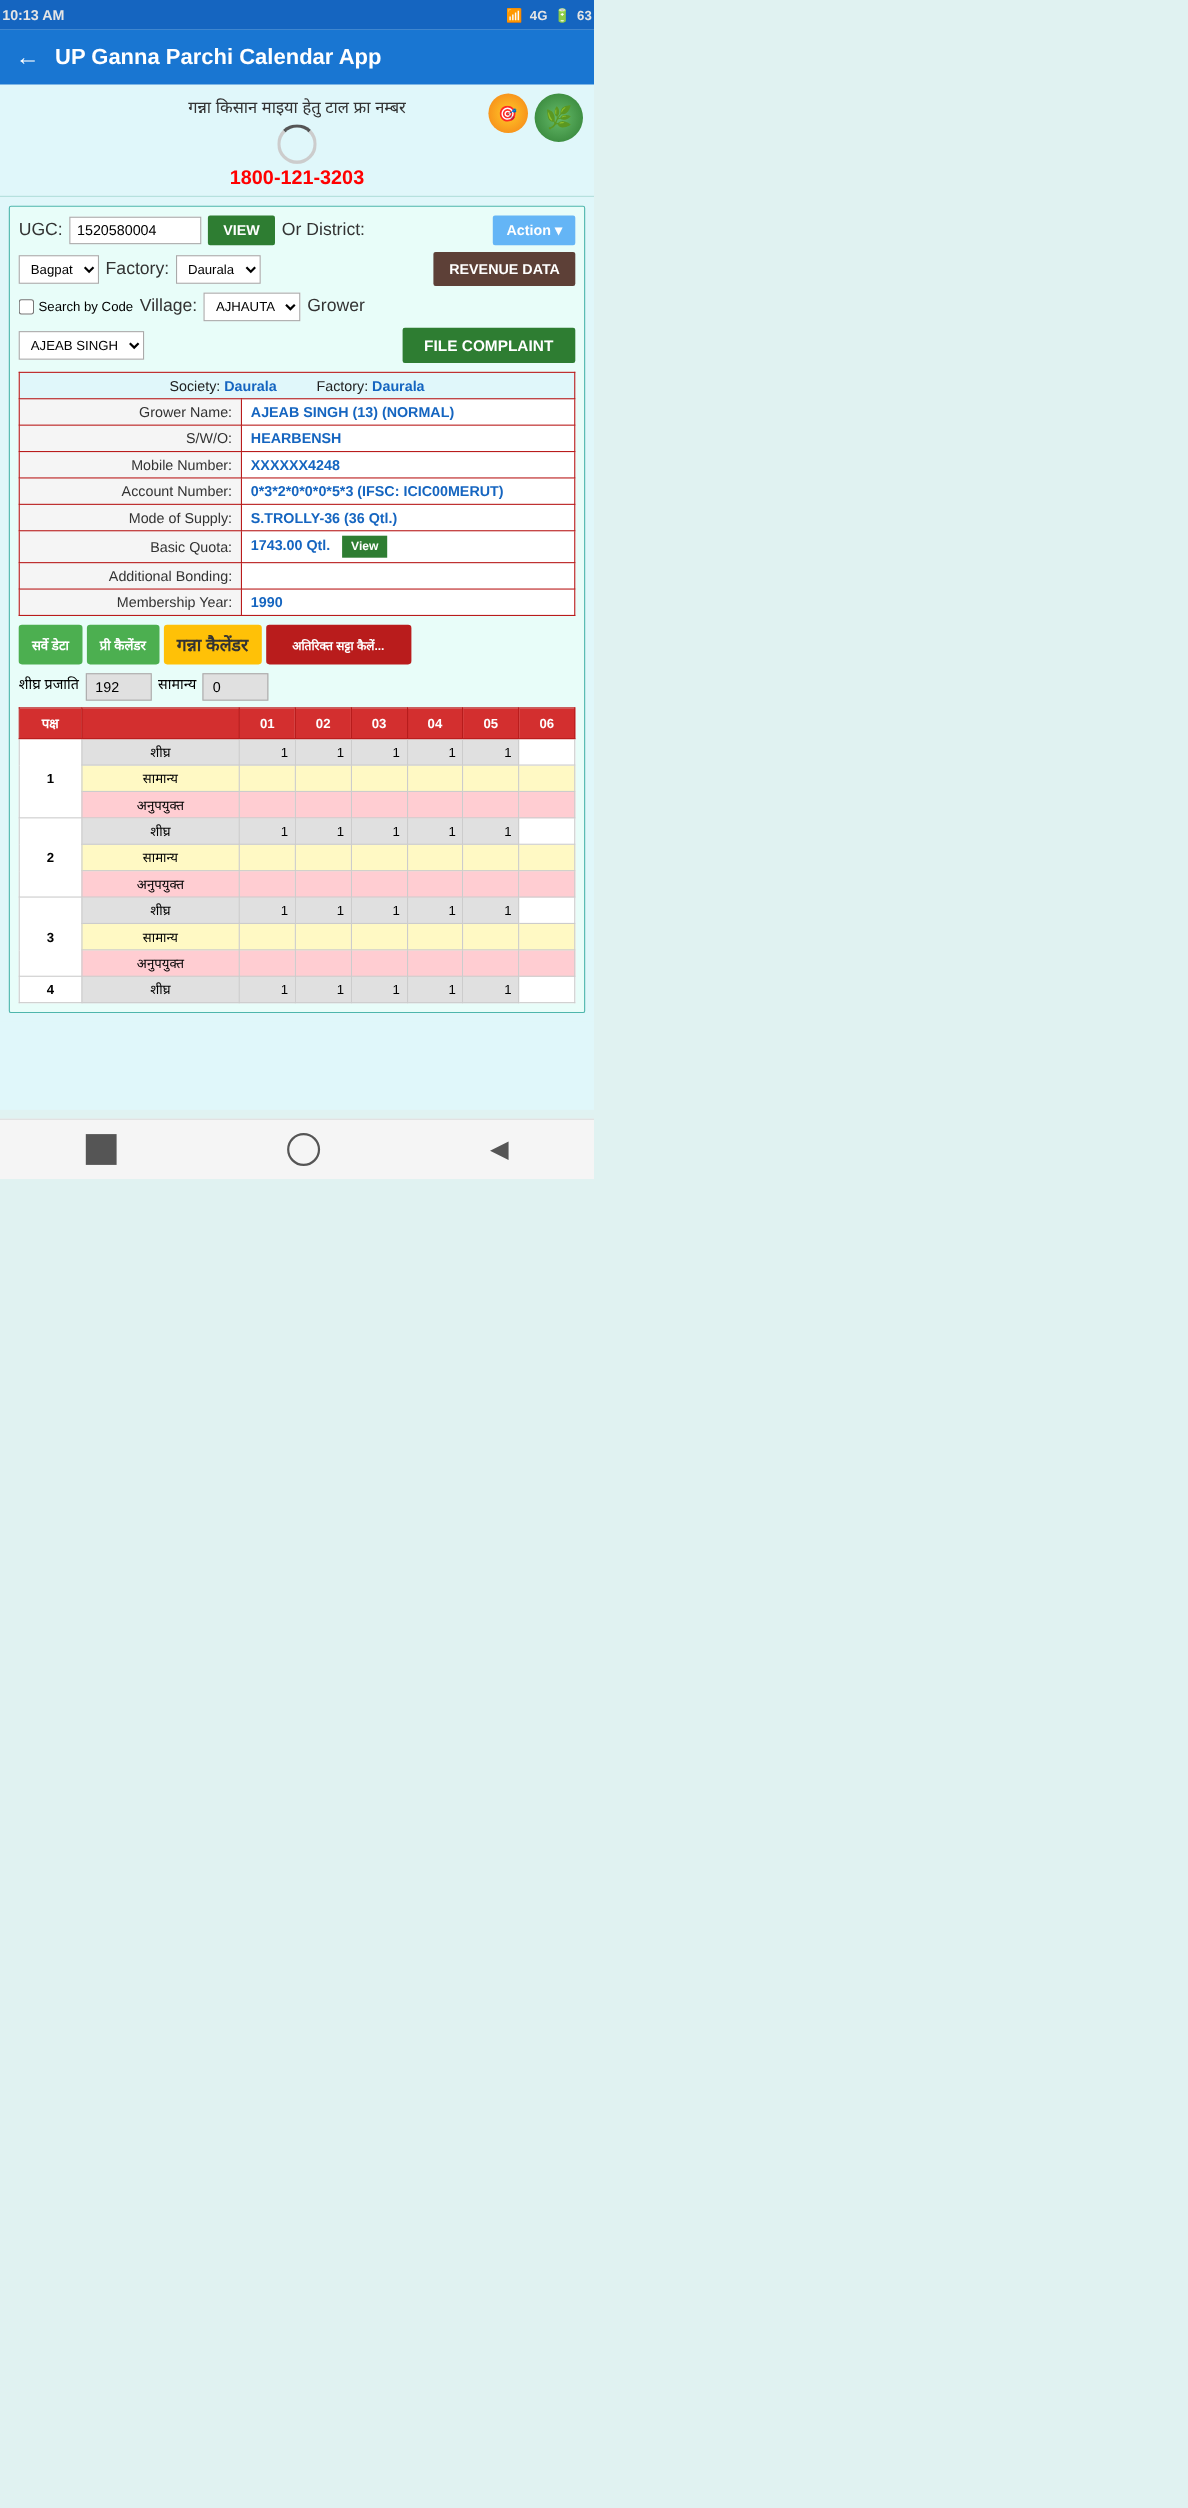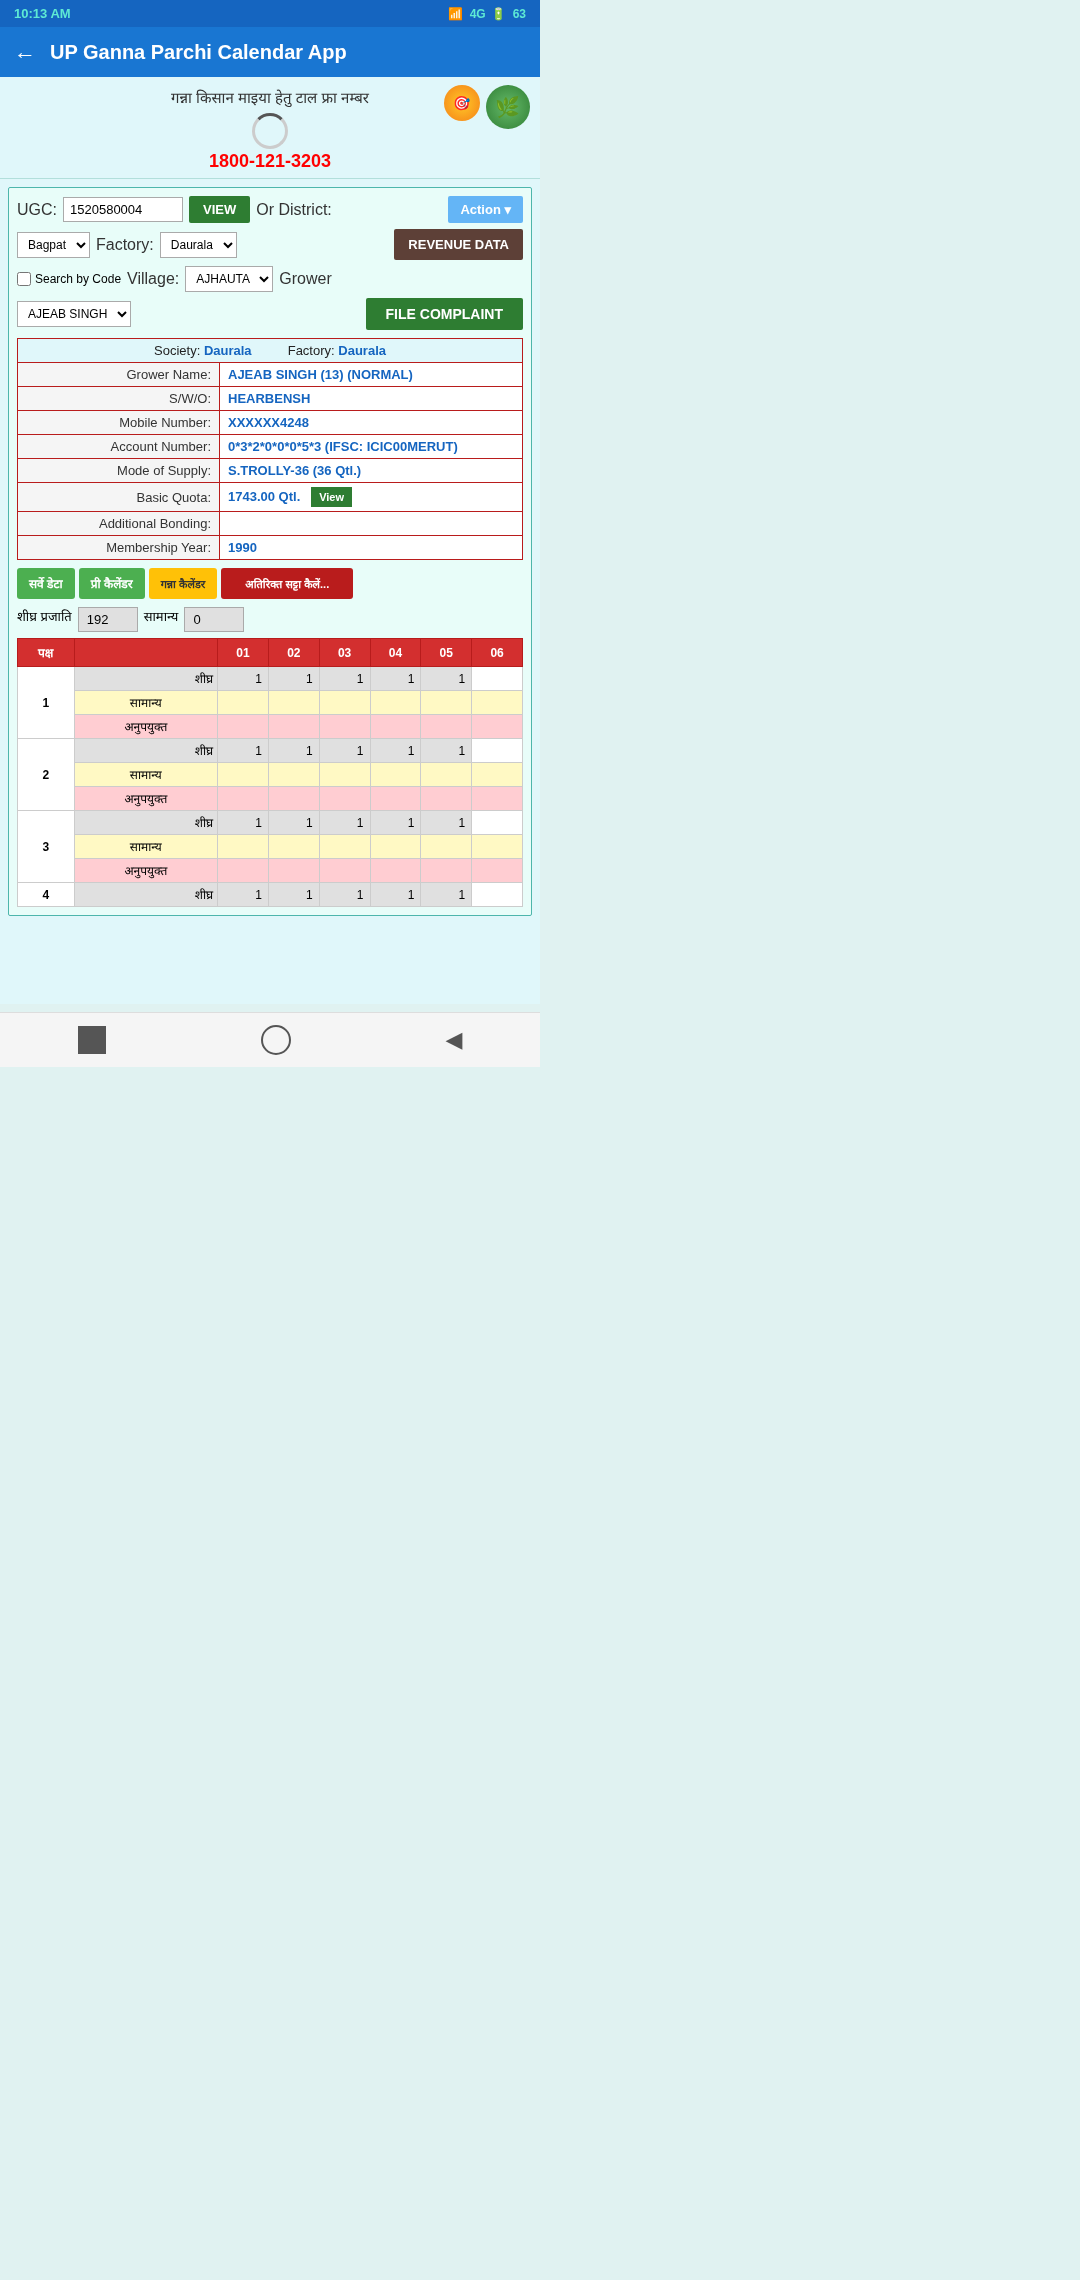--- a/index.html
+++ b/index.html
@@ -2,25 +2,25 @@
 <html><head>
   <meta charset="utf-8">
   <meta name="viewport" content="width=540px">
   <style>
     * { box-sizing: border-box; margin: 0; padding: 0; font-family: Arial, sans-serif; }
     body { width: 540px; background: #e0f2f1; overflow-x: hidden; }
 
     
     .status-bar {
       background: #1565c0;
-      color: #5eead4;
+      color: #e5e5e5;
       display: flex;
       justify-content: space-between;
       align-items: flex-end;
-      padding: 6px 14px;
+      padding: 6px 2px;
       font-size: 13px;
       font-weight: bold;
     }
     .status-right { display: flex; align-items: center; gap: 6px; font-size: 12px; }
 
     
     .app-header {
       background: #1976d2;
       color: white;
       display: flex;
@@ -198,21 +198,21 @@
       font-size: 12px;
       font-weight: bold;
       cursor: pointer;
       border-radius: 3px;
     }
     .btn-ganna {
       background: #ffc107;
       color: #333;
       border: none;
       padding: 7px 12px;
-      font-size: 11px;
+      font-size: 16px;
       font-weight: bold;
       cursor: pointer;
       border-radius: 3px;
     }
     .btn-addl {
       background: #b91c1c;
       color: white;
       border: none;
       padding: 7px 24px;
       font-size: 11px;
@@ -255,21 +255,21 @@
     .cal-table td {
       border: 1px solid #ccc;
       padding: 3px 4px;
       text-align: center;
     }
     .cal-table .pakh-cell {
       font-weight: bold;
       text-align: center;
       background: white;
     }
-    .cal-table .shighra-label { background: #e0e0e0; text-align: right; }
+    .cal-table .shighra-label { background: #e0e0e0; text-align: center; }
     .cal-table .samanya-label { background: #fff9c4; text-align: center; }
     .cal-table .anupyukt-label { background: #ffcdd2; text-align: center; }
     .cal-table .shighra-val { background: #e0e0e0; text-align: right; padding-right: 6px; }
     .cal-table .samanya-val { background: #fff9c4; text-align: right; }
     .cal-table .anupyukt-val { background: #ffcdd2; text-align: right; }
     .cal-table .empty-val { background: white; }
 
     
     .bottom-nav {
       background: #f5f5f5;

